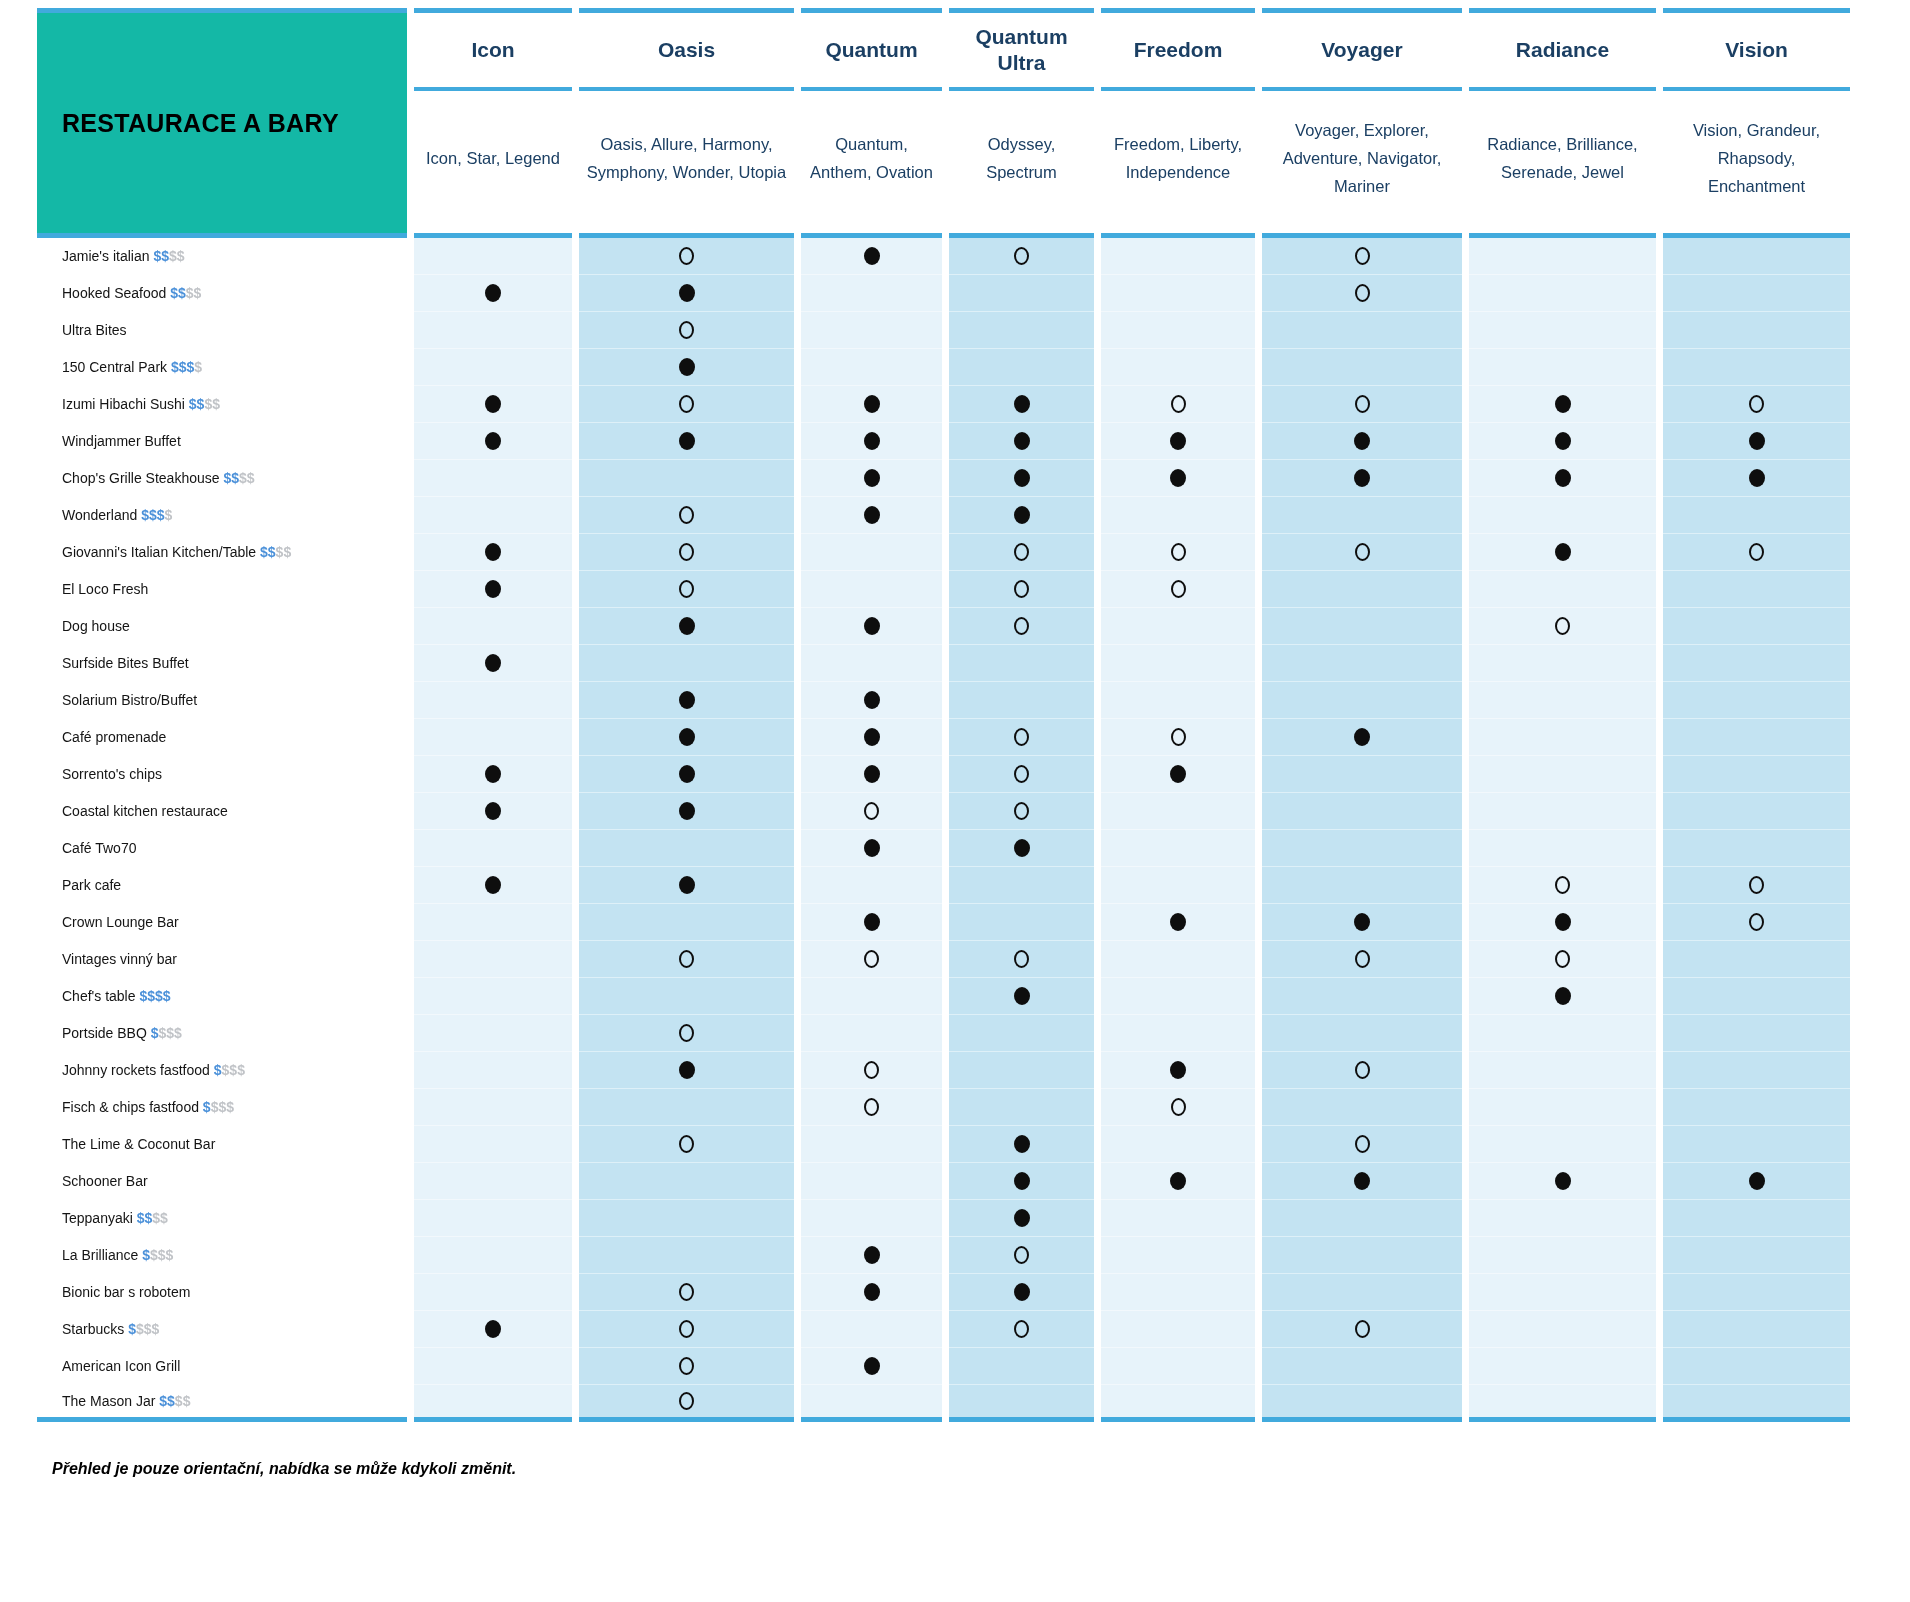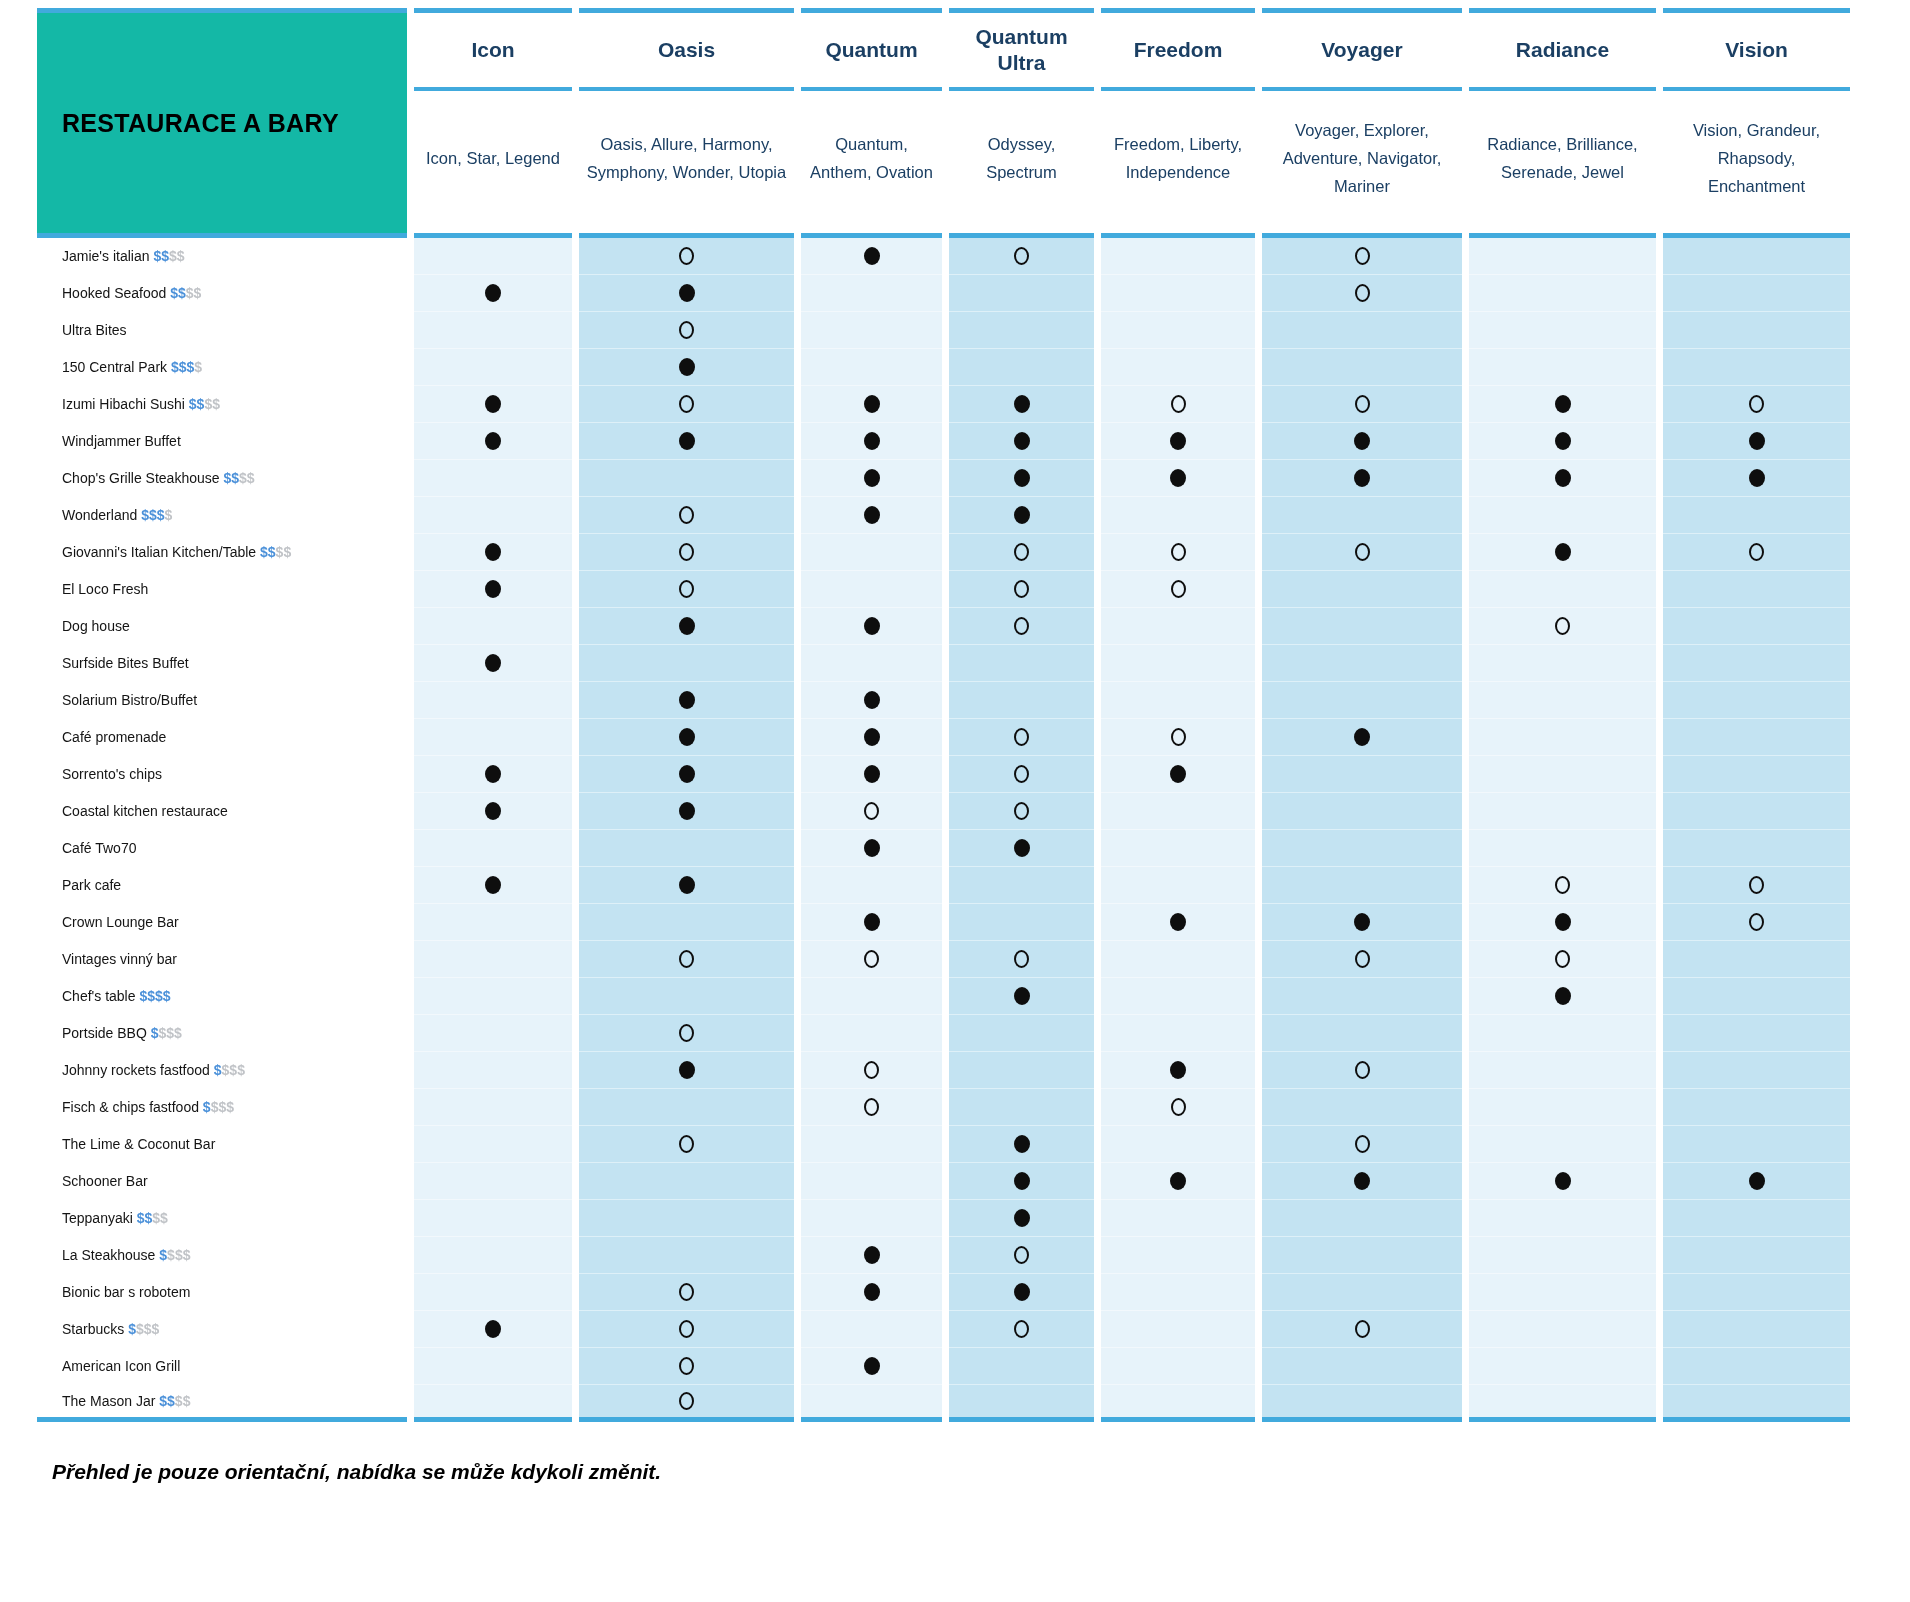--- a/index.html
+++ b/index.html
@@ -66,21 +66,21 @@
     background:var(--dot);vertical-align:middle;
   }
   .circle{
     display:inline-block;width:15px;height:18px;border-radius:50%;
     border:2px solid var(--dot);background:transparent;vertical-align:middle;
   }
 
   
   .footnote1{
     margin:38px 17px 12px 22px;
-    font-size:21px;font-weight:bold;font-style:italic;color:#000;
+    font-size:16px;font-weight:bold;font-style:italic;color:#000;
   }
   .footnote2{
     margin-left:17px;font-size:20px;font-style:italic;color:#000;
   }
   .legend-circle{
     display:inline-block;width:15px;height:17px;border-radius:50%;
     border:2px solid #000;vertical-align:-2px;margin-right:7px;
   }
 </style>
 </head>
@@ -416,21 +416,21 @@
           <td class="dot-cell band-light"></td>
           <td class="dot-cell band-dark"></td>
           <td class="dot-cell band-light"></td>
           <td class="dot-cell band-dark"><span class="dot"></span></td>
           <td class="dot-cell band-light"></td>
           <td class="dot-cell band-dark"></td>
           <td class="dot-cell band-light"></td>
           <td class="dot-cell band-dark"></td>
         </tr>
         <tr>
-          <td class="name-cell"><span>La Steakhouse</span><span class="usd-b"> $</span><span class="usd-g">$$$</span></td>
+          <td class="name-cell"><span>La Brilliance</span><span class="usd-b"> $</span><span class="usd-g">$$$</span></td>
           <td class="dot-cell band-light"></td>
           <td class="dot-cell band-dark"></td>
           <td class="dot-cell band-light"><span class="dot"></span></td>
           <td class="dot-cell band-dark"><span class="circle"></span></td>
           <td class="dot-cell band-light"></td>
           <td class="dot-cell band-dark"></td>
           <td class="dot-cell band-light"></td>
           <td class="dot-cell band-dark"></td>
         </tr>
         <tr>

